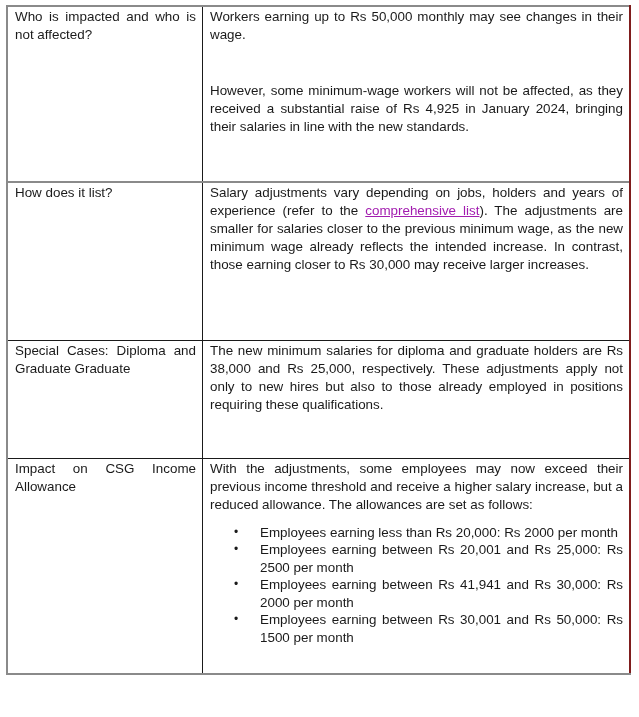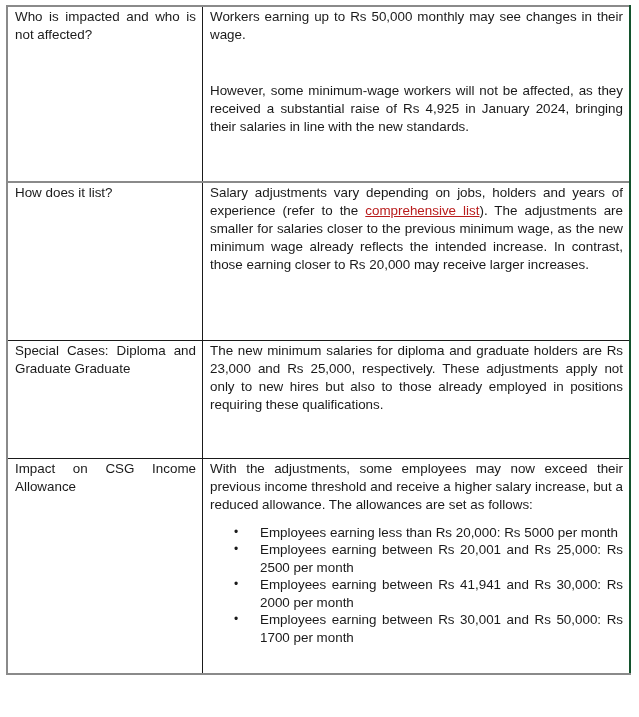--- a/index.html
+++ b/index.html
@@ -24,35 +24,35 @@
       font-size: 13.4px;
       line-height: 18px;
     }
     .doc-table td {
       border: 1px solid #1a1a1a;
       vertical-align: top;
       padding: 1px 6px 0 7px;
     }
     .doc-table tr:first-child td { border-top: 2px solid #8a8a8a; }
     .doc-table td.label-cell { border-left: 2px solid #8a8a8a; width: 181px; }
-    .doc-table td.content-cell { border-right: 2px solid #14532d; margin-top: 28px; }
+    .doc-table td.content-cell { border-right: 2px solid #7f1d1d; margin-top: 28px; }
     .doc-table tr.last td { border-bottom: 2px solid #8a8a8a; }
     .doc-table tr.row-sep td { border-top: 2px solid #8a8a8a; }
     .label {
       font-weight: normal;
       text-align: justify;
       margin: 0;
     }
     .para {
       margin: 0;
       text-align: justify;
     }
     .gap-tall { height: 38px; }
     .link {
-      color: #b91c1c;
+      color: #a21caf;
       text-decoration: underline;
       cursor: pointer;
     }
     ul.bullets {
       margin: 10px 0 0 0;
       padding-left: 50px;
       list-style: none;
     }
     ul.bullets li {
       position: relative;
@@ -80,41 +80,41 @@
       <div class="gap-tall"></div>
       <p class="para">However, some minimum-wage workers will not be affected, as they received a substantial raise of Rs 4,925 in January 2024, bringing their salaries in line with the new standards.</p>
     </td>
   </tr>
 
   <tr class="row-sep" style="height:158px;">
     <td class="label-cell">
       <p class="label">How does it list?</p>
     </td>
     <td class="content-cell">
-      <p class="para"><span>Salary adjustments vary depending on jobs, holders and years of experience (refer to the </span><a class="link">comprehensive list</a><span>). The adjustments are smaller for salaries closer to the previous minimum wage, as the new minimum wage already reflects the intended increase. In contrast, those earning closer to Rs 20,000 may receive larger increases.</span></p>
+      <p class="para"><span>Salary adjustments vary depending on jobs, holders and years of experience (refer to the </span><a class="link">comprehensive list</a><span>). The adjustments are smaller for salaries closer to the previous minimum wage, as the new minimum wage already reflects the intended increase. In contrast, those earning closer to Rs 30,000 may receive larger increases.</span></p>
     </td>
   </tr>
 
   <tr style="height:118px;">
     <td class="label-cell">
       <p class="label">Special Cases: Diploma and Graduate Graduate</p>
     </td>
     <td class="content-cell">
-      <p class="para">The new minimum salaries for diploma and graduate holders are Rs 23,000 and Rs 25,000, respectively. These adjustments apply not only to new hires but also to those already employed in positions requiring these qualifications.</p>
+      <p class="para">The new minimum salaries for diploma and graduate holders are Rs 38,000 and Rs 25,000, respectively. These adjustments apply not only to new hires but also to those already employed in positions requiring these qualifications.</p>
     </td>
   </tr>
 
   <tr class="last" style="height:216px;">
     <td class="label-cell">
       <p class="label">Impact on CSG Income Allowance</p>
     </td>
     <td class="content-cell">
       <p class="para">With the adjustments, some employees may now exceed their previous income threshold and receive a higher salary increase, but a reduced allowance. The allowances are set as follows:</p>
       <ul class="bullets">
-        <li><span class="bullet">•</span><span>Employees earning less than Rs 20,000: Rs 5000 per month</span></li>
+        <li><span class="bullet">•</span><span>Employees earning less than Rs 20,000: Rs 2000 per month</span></li>
         <li><span class="bullet">•</span><span>Employees earning between Rs 20,001 and Rs 25,000: Rs 2500 per month</span></li>
         <li><span class="bullet">•</span><span>Employees earning between Rs 41,941 and Rs 30,000: Rs 2000 per month</span></li>
-        <li><span class="bullet">•</span><span>Employees earning between Rs 30,001 and Rs 50,000: Rs 1700 per month</span></li>
+        <li><span class="bullet">•</span><span>Employees earning between Rs 30,001 and Rs 50,000: Rs 1500 per month</span></li>
       </ul>
     </td>
   </tr>
 </tbody>
   </table>
 
 </body></html>

